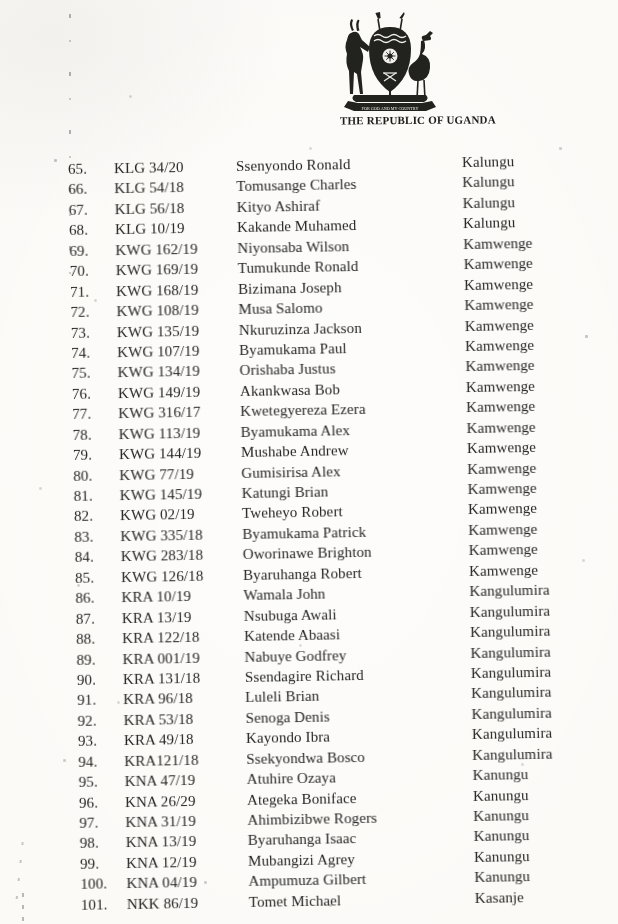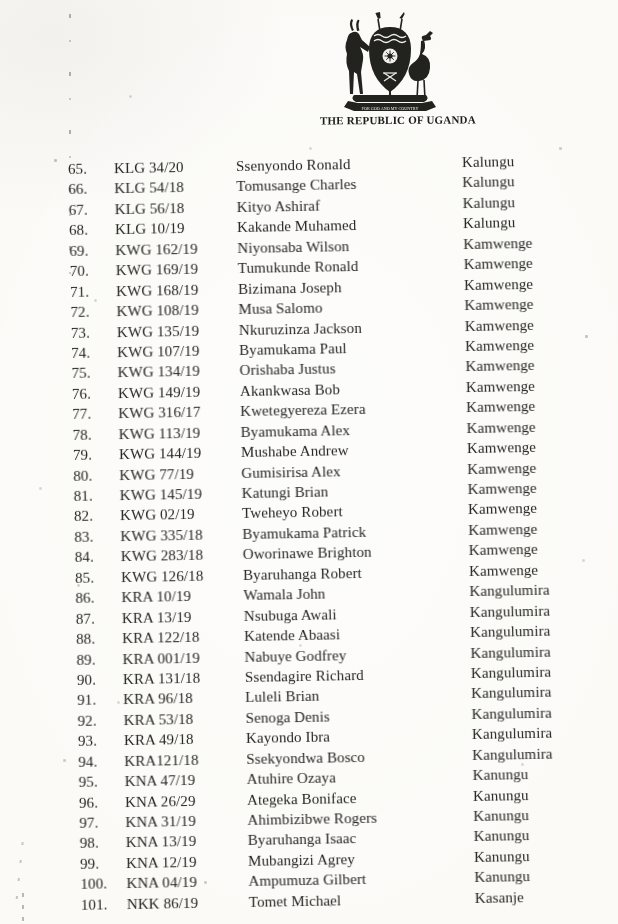--- a/index.html
+++ b/index.html
@@ -25,21 +25,21 @@
   .emblem {
     position: absolute;
     left: 338px;
     top: 10px;
     width: 104px;
     height: 104px;
     filter: blur(0.3px) contrast(0.95);
   }
   .republic-title {
     position: absolute;
-    left: 320px;
+    left: 340px;
     top: 114px;
     width: 140px;
     text-align: center;
     font-size: 11px;
     font-weight: bold;
     letter-spacing: 0.2px;
     color: #1d1d1b;
     transform: rotate(-0.4deg);
     white-space: nowrap;
   }

